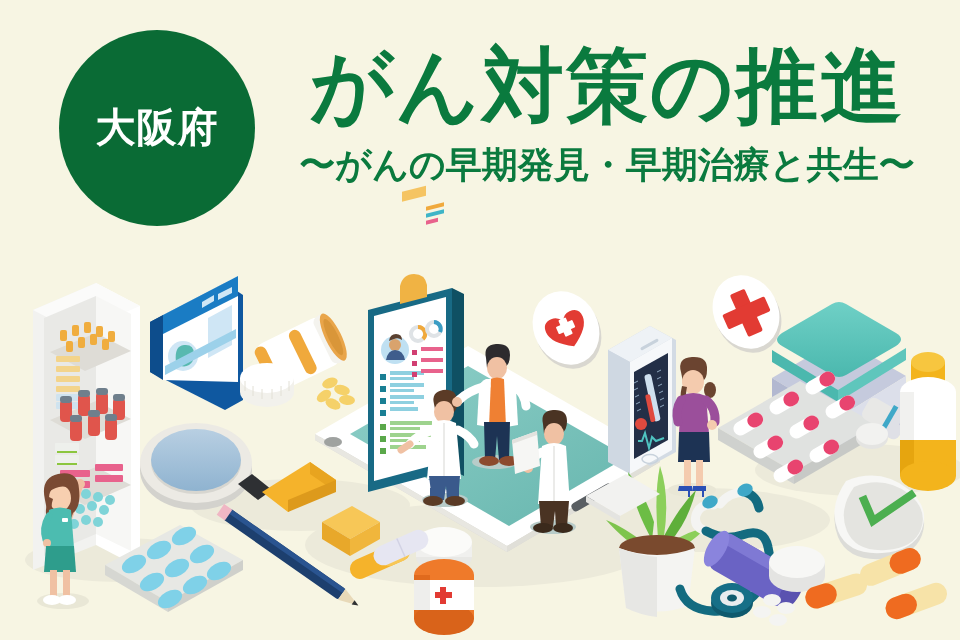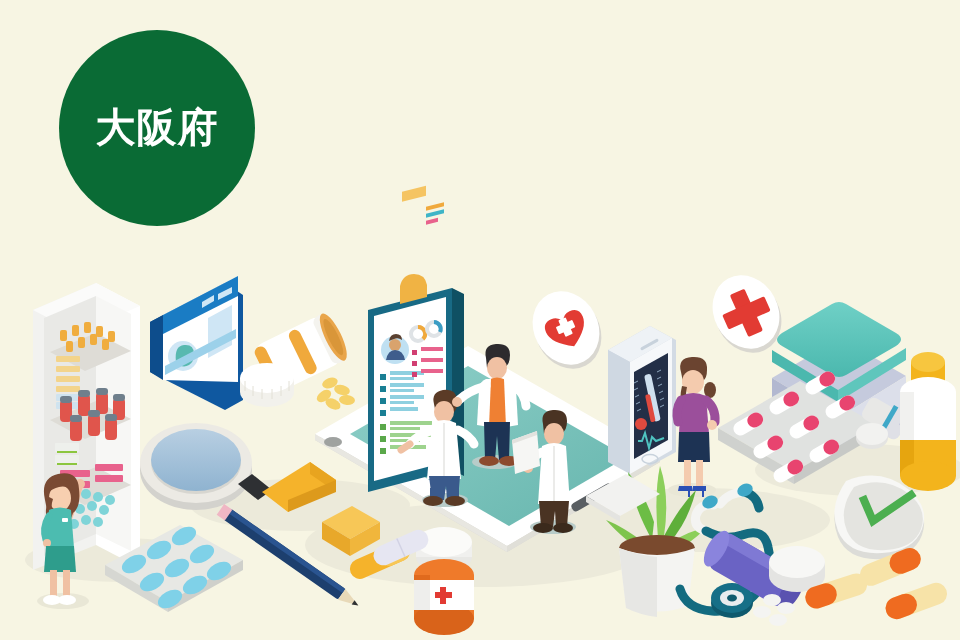--- a/index.html
+++ b/index.html
@@ -752,16 +752,20 @@
       <polygon points="586,496 620,516 620,522 586,502" fill="#e4e4e1"></polygon>
     </g>
   </svg>
 
   <div id="header-area">
 
     <div id="region-badge">
       <div class="badge-line">大阪府</div>
     </div>
 
+    <div id="title-block">
+      <div id="main-title">がん対策の推進</div>
+      <div id="sub-title">〜がんの早期発見・早期治療と共生〜</div>
+    </div>
 
   </div>
 
 </div>
 
 </body></html>

